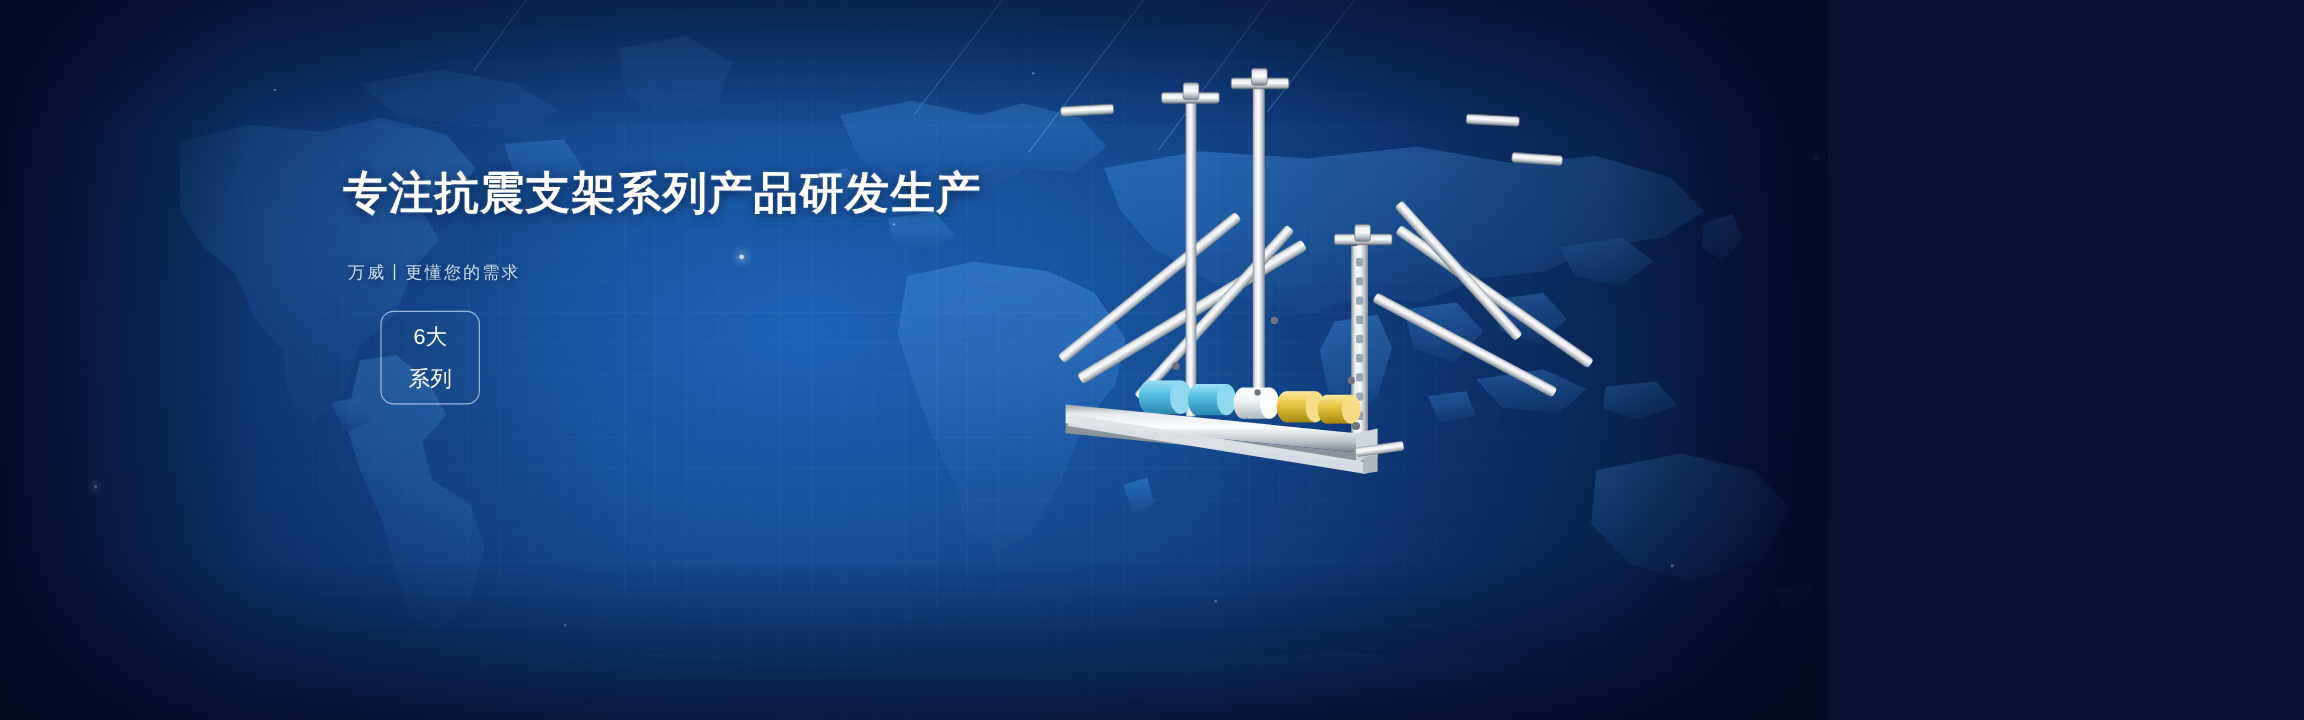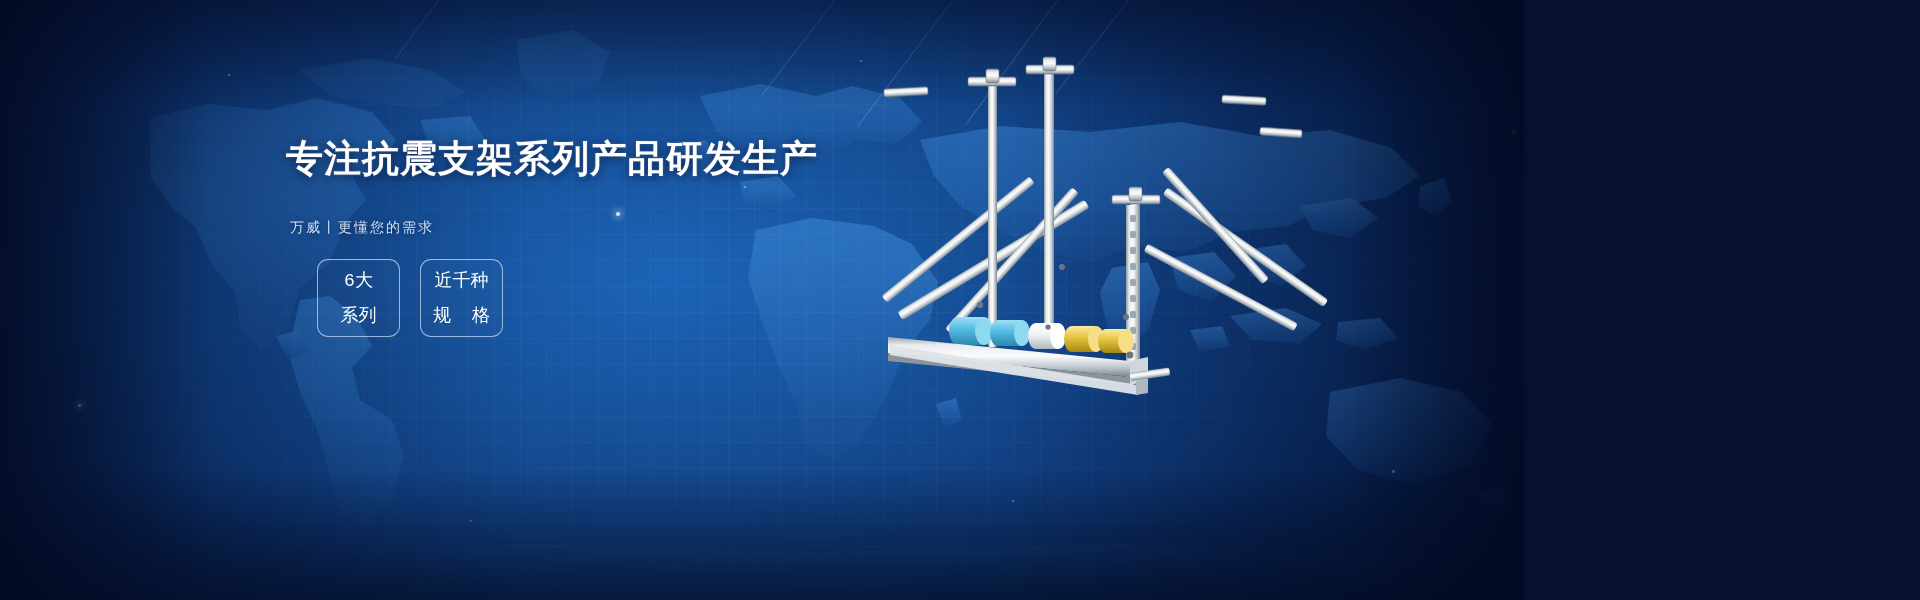--- a/index.html
+++ b/index.html
@@ -1,19 +1,19 @@
 <!DOCTYPE html>
 <html><head>
 <meta charset="utf-8">
 <style>
   html,body{margin:0;padding:0;background:#05112e;}
   *{box-sizing:border-box;}
   .stage{
     position:relative;width:1524px;height:600px;overflow:hidden;
-    font-family:Liberation Mono, monospace;
+    font-family:Liberation Sans, sans-serif;
     background:#6d28d9;
   }
   
   .bg-base{
     position:absolute;inset:0;
     background:
       radial-gradient(ellipse 1100px 620px at 44% 46%, #1c64b8 0%, #165098 26%, #103c7d 48%, #0a2a60 70%, #061b45 88%, #04112e 100%);
   }
   .bg-vignette{
     position:absolute;inset:0;
@@ -279,19 +279,15 @@
   <div class="copy">
     <h1 class="headline">专注抗震支架系列产品研发生产</h1>
     <p class="subline">万威丨更懂您的需求</p>
   </div>
 
   <div class="badges">
     <div class="badge">
       <span class="l1">6大</span>
       <span class="l2">系列</span>
     </div>
-    <div class="badge">
-      <span class="l1">近千种</span>
-      <span class="l2 sp">规 格</span>
-    </div>
   </div>
 
 </div>
 
 </body></html>

